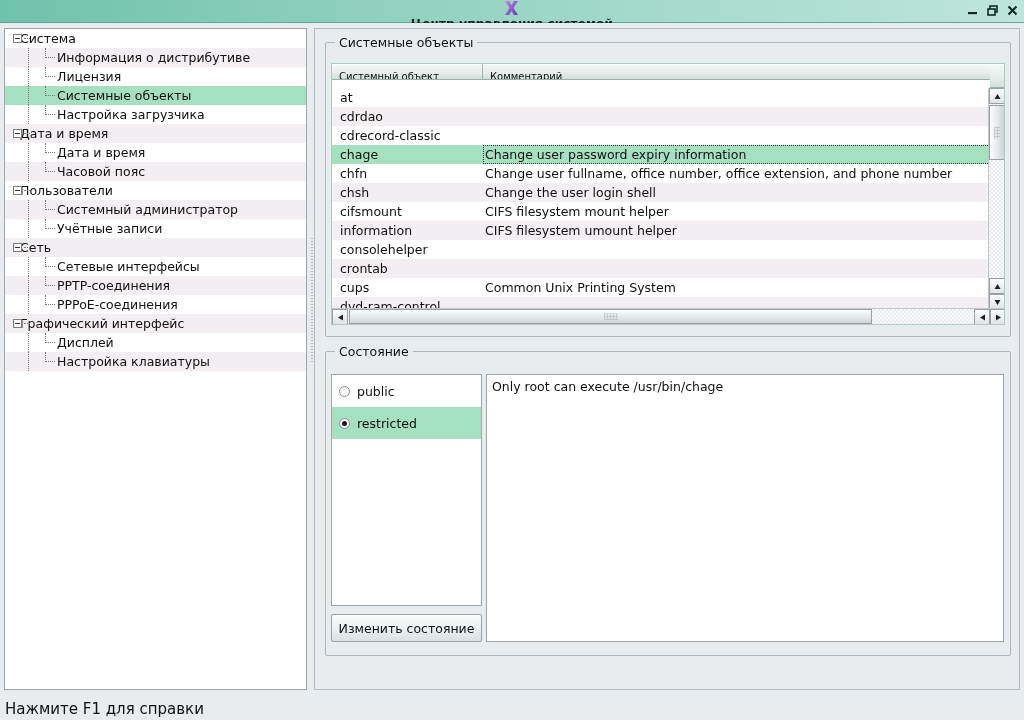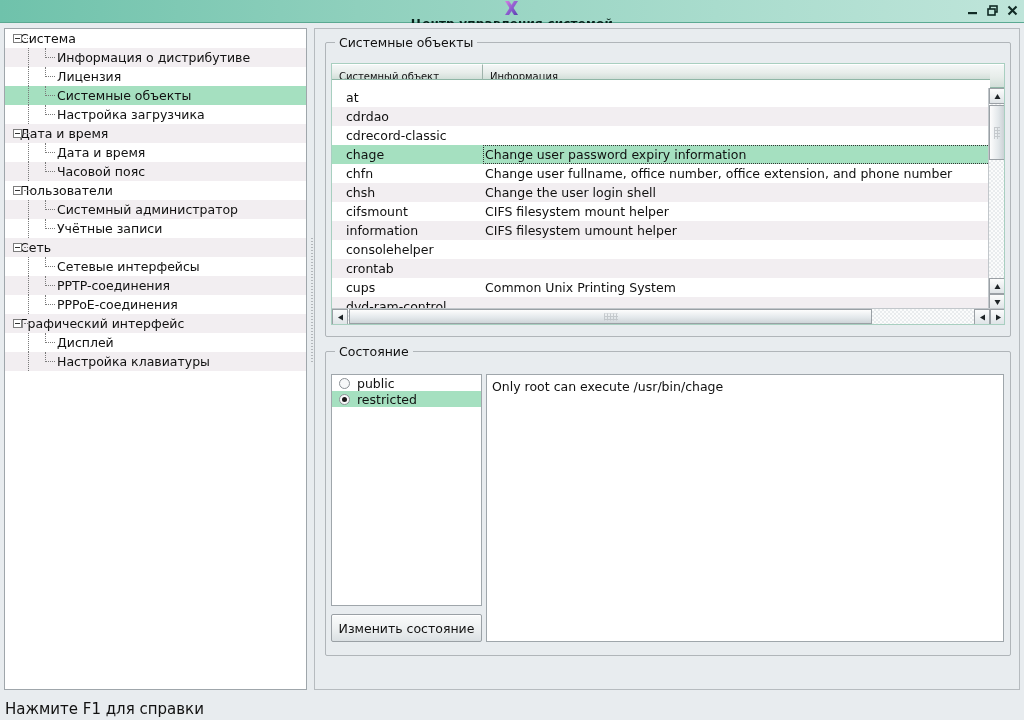--- a/index.html
+++ b/index.html
@@ -147,21 +147,21 @@
     background: linear-gradient(to bottom,#f4f7f7 0%,#e7edea 55%,#d2dfd9 100%);
     border-bottom: 1px solid #8fb6a6; border-top:1px solid #fff; }
 
   #table-body {
     position: absolute; left: 0; top: 24px; width: 658px; height: 222px;
     overflow: hidden;
   }
   .tr { height: 19px; display: flex; font-size: 12.5px; color: #111; }
   .tr.alt { background: #f2eef1; }
   .tr .td0 {
-    width: 151px; line-height: 19px; padding-left: 14px;
+    width: 151px; line-height: 19px; padding-left: 8px;
     white-space: nowrap; overflow: hidden;
   }
   .tr .td1 {
     flex: 1; line-height: 19px; padding-left: 2px;
     white-space: nowrap; overflow: hidden;
   }
   .tr.sel .td0 { background: #a5e0c0; }
   .tr.sel .td1 { background: #a5e0c0; outline: 1px dotted #333; outline-offset: -1px; }
 
   
@@ -211,21 +211,21 @@
     border: 1px solid #9aa0a5;
   }
 
   
   #radio-list {
     position: absolute; left: 5px; top: 22px; width: 151px; height: 232px;
     background: #ffffff; border: 1px solid #9fa6ab;
     overflow: hidden;
   }
   .radio-row {
-    height: 16px; line-height: 19px; font-size: 12.5px; color: #111;
+    height: 32px; line-height: 19px; font-size: 12.5px; color: #111;
     display: flex; align-items: center; padding-left: 7px;
   }
   .radio-row.sel { background: #a5e0c0; }
   .rb {
     width: 11px; height: 11px; border-radius: 50%;
     border: 1px solid #8b9196; background: #f7f8f9;
     margin-right: 7px; position: relative; flex: none;
   }
   .rb.on:after {
     content: ""; position: absolute; left: 2px; top: 2px;
@@ -332,21 +332,21 @@
   </div>
 
   <div id="right-panel">
 
     <div class="groupbox" id="gb-objects">
       <div class="gb-title">Системные объекты</div>
 
       <div id="table-wrap">
         <div id="table-head">
           <div class="th c0">Системный объект</div>
-          <div class="th c1">Информация</div>
+          <div class="th c1">Комментарий</div>
           <div class="th-spacer"></div>
         </div>
 
         <div id="table-body">
             <div class="tr">
               <div class="td0">at</div>
               <div class="td1"></div>
             </div>
             <div class="tr alt">
               <div class="td0">cdrdao</div>

